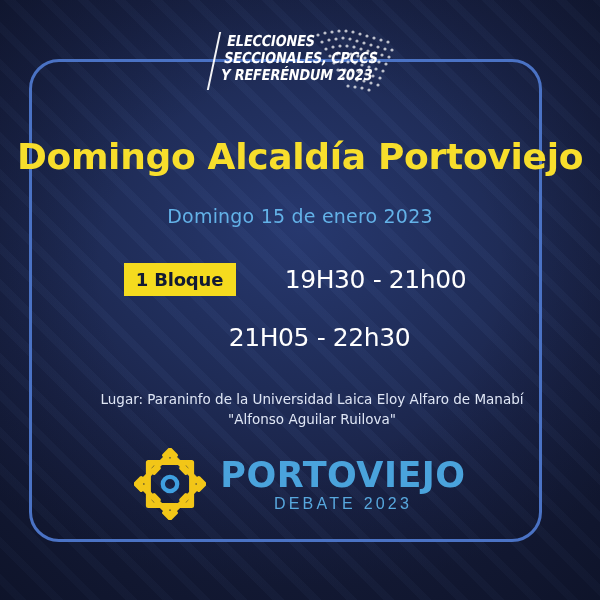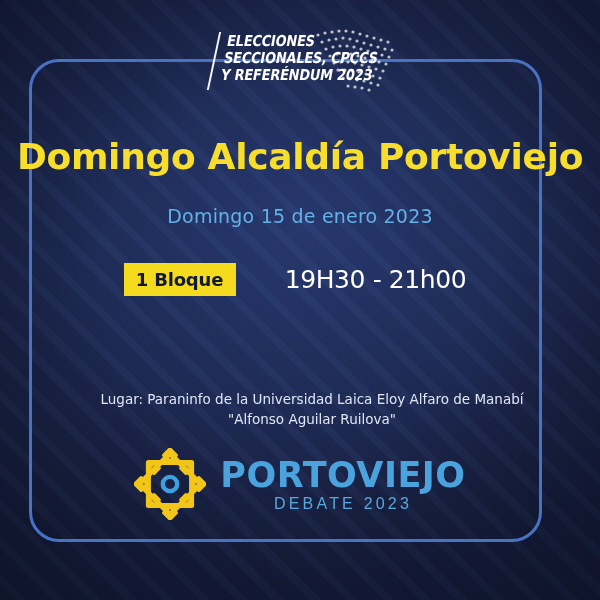--- a/index.html
+++ b/index.html
@@ -354,20 +354,21 @@
   <div id="subtitle">Domingo 15 de enero 2023</div>
 
   <div id="schedule">
 
     <div class="sched-row">
       <div class="sched-badge">1 Bloque</div>
       <div class="sched-time">19H30 - 21h00</div>
     </div>
 
     <div class="sched-row">
+      <div class="sched-time">21H05 - 22h30</div>
     </div>
 
   </div>
 
   <div id="venue">
     <div>Lugar: Paraninfo de la Universidad Laica Eloy Alfaro de Manabí</div>
     <div>"Alfonso Aguilar Ruilova"</div>
   </div>
 
   <div id="pv">

